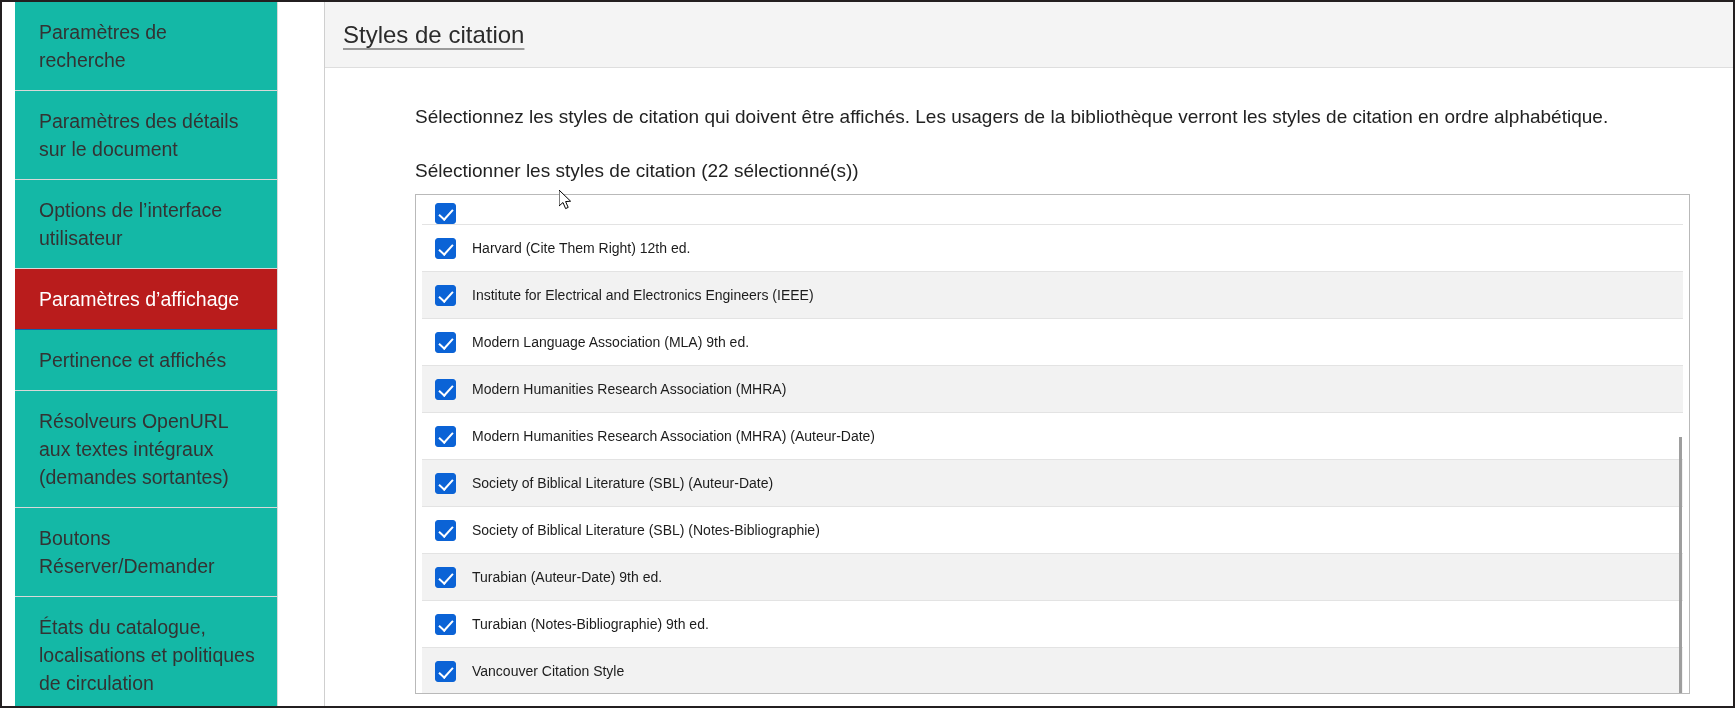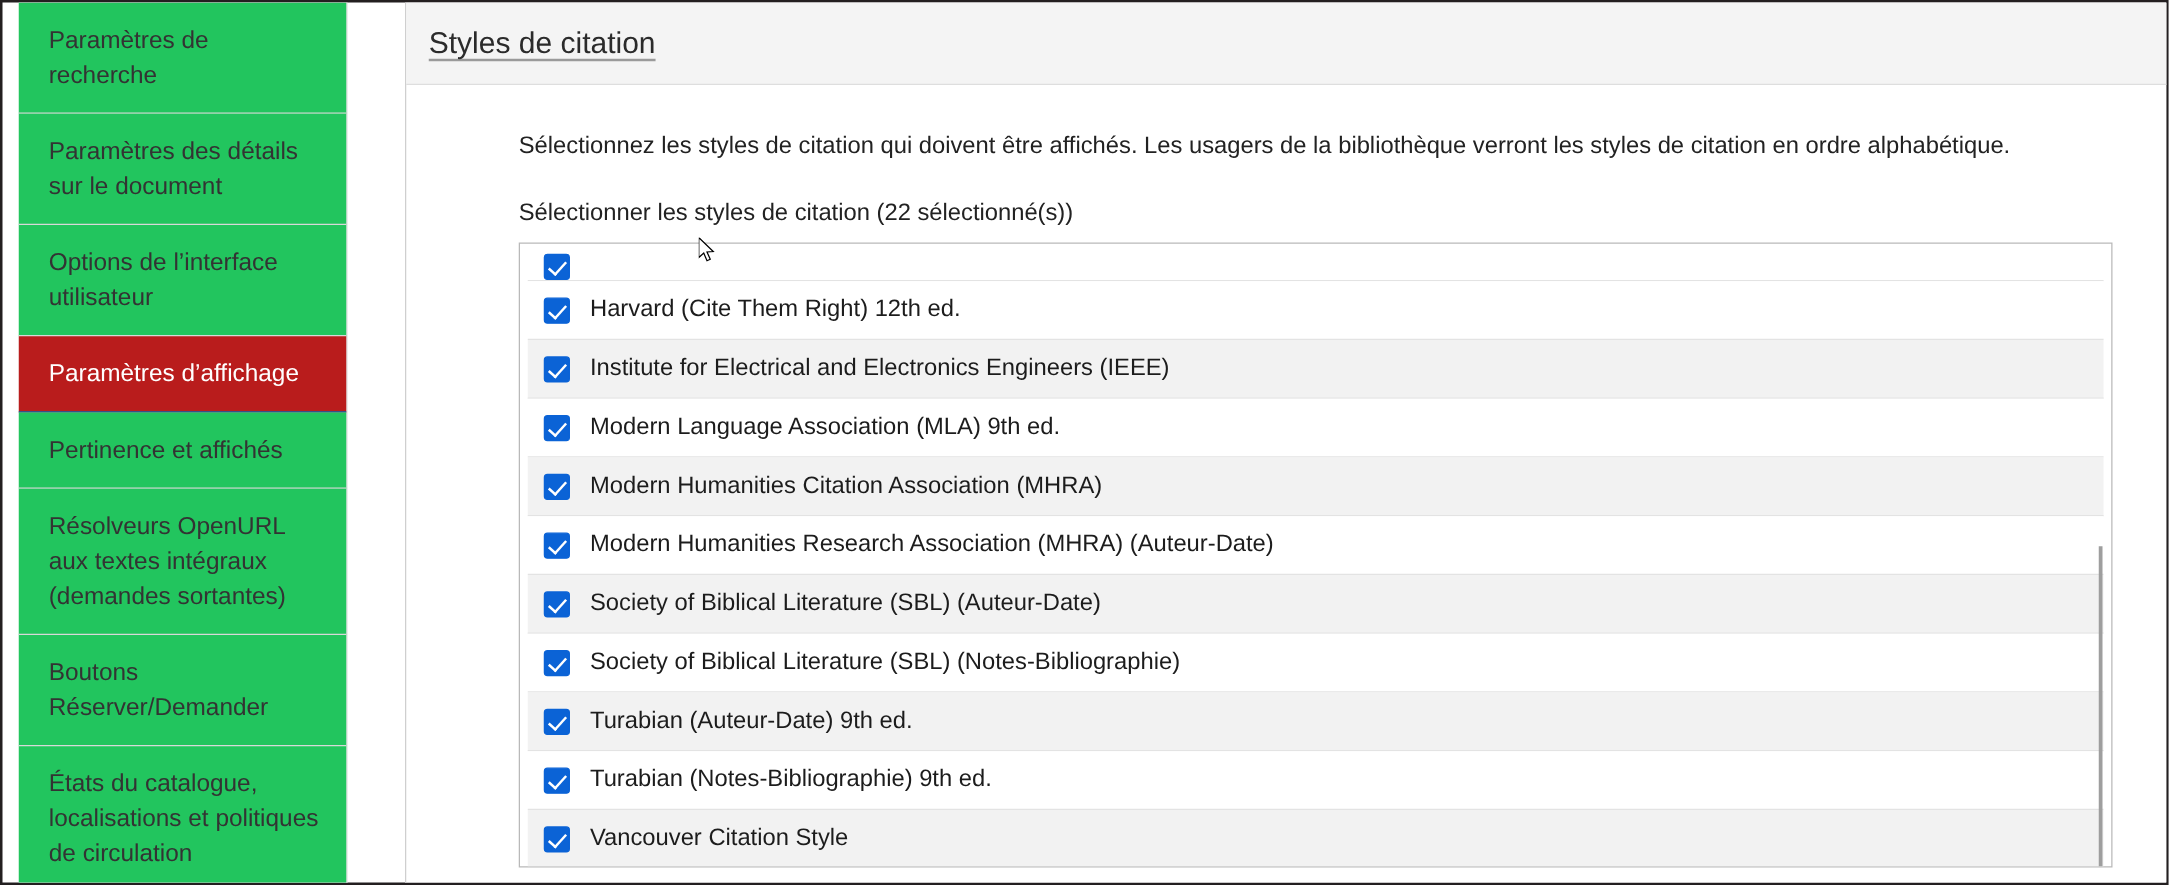--- a/index.html
+++ b/index.html
@@ -29,21 +29,21 @@
     border-right: 1px solid #d8d8d8;
   }
   .side-item {
     position: relative;
     padding: 16px 22px 16px 24px;
     font-size: 19.5px;
     line-height: 28px;
     color: #333333;
     border-bottom: 1px solid #d8d8d8;
     cursor: pointer;
-    background: #22c55e;
+    background: #14b8a6;
   }
   .side-item:first-child { border-top: none; }
   .side-item.active {
     background: #b91c1c;
     color: #ffffff;
     border-bottom: 1px solid #0a63ad;
   }
 
   
   .content {
@@ -109,21 +109,21 @@
     border-bottom: 1px solid #e3e3e3;
     background: #ffffff;
   }
   .row.alt { background: #f2f2f2; }
   .row.partial {
     height: 24px;
     overflow: hidden;
     align-items: flex-end;
   }
   .row-label {
-    font-size: 19px;
+    font-size: 14px;
     color: #1c1c1c;
     margin-left: 16px;
     white-space: nowrap;
   }
   .cb {
     width: 21px;
     height: 21px;
     min-width: 21px;
     border-radius: 3px;
     background: #0b63d6;
@@ -221,21 +221,21 @@
             <span class="row-label">Institute for Electrical and Electronics Engineers (IEEE)</span>
           </div>
 
           <div class="row">
             <span class="cb"></span>
             <span class="row-label">Modern Language Association (MLA) 9th ed.</span>
           </div>
 
           <div class="row alt">
             <span class="cb"></span>
-            <span class="row-label">Modern Humanities Citation Association (MHRA)</span>
+            <span class="row-label">Modern Humanities Research Association (MHRA)</span>
           </div>
 
           <div class="row">
             <span class="cb"></span>
             <span class="row-label">Modern Humanities Research Association (MHRA) (Auteur-Date)</span>
           </div>
 
           <div class="row alt">
             <span class="cb"></span>
             <span class="row-label">Society of Biblical Literature (SBL) (Auteur-Date)</span>

